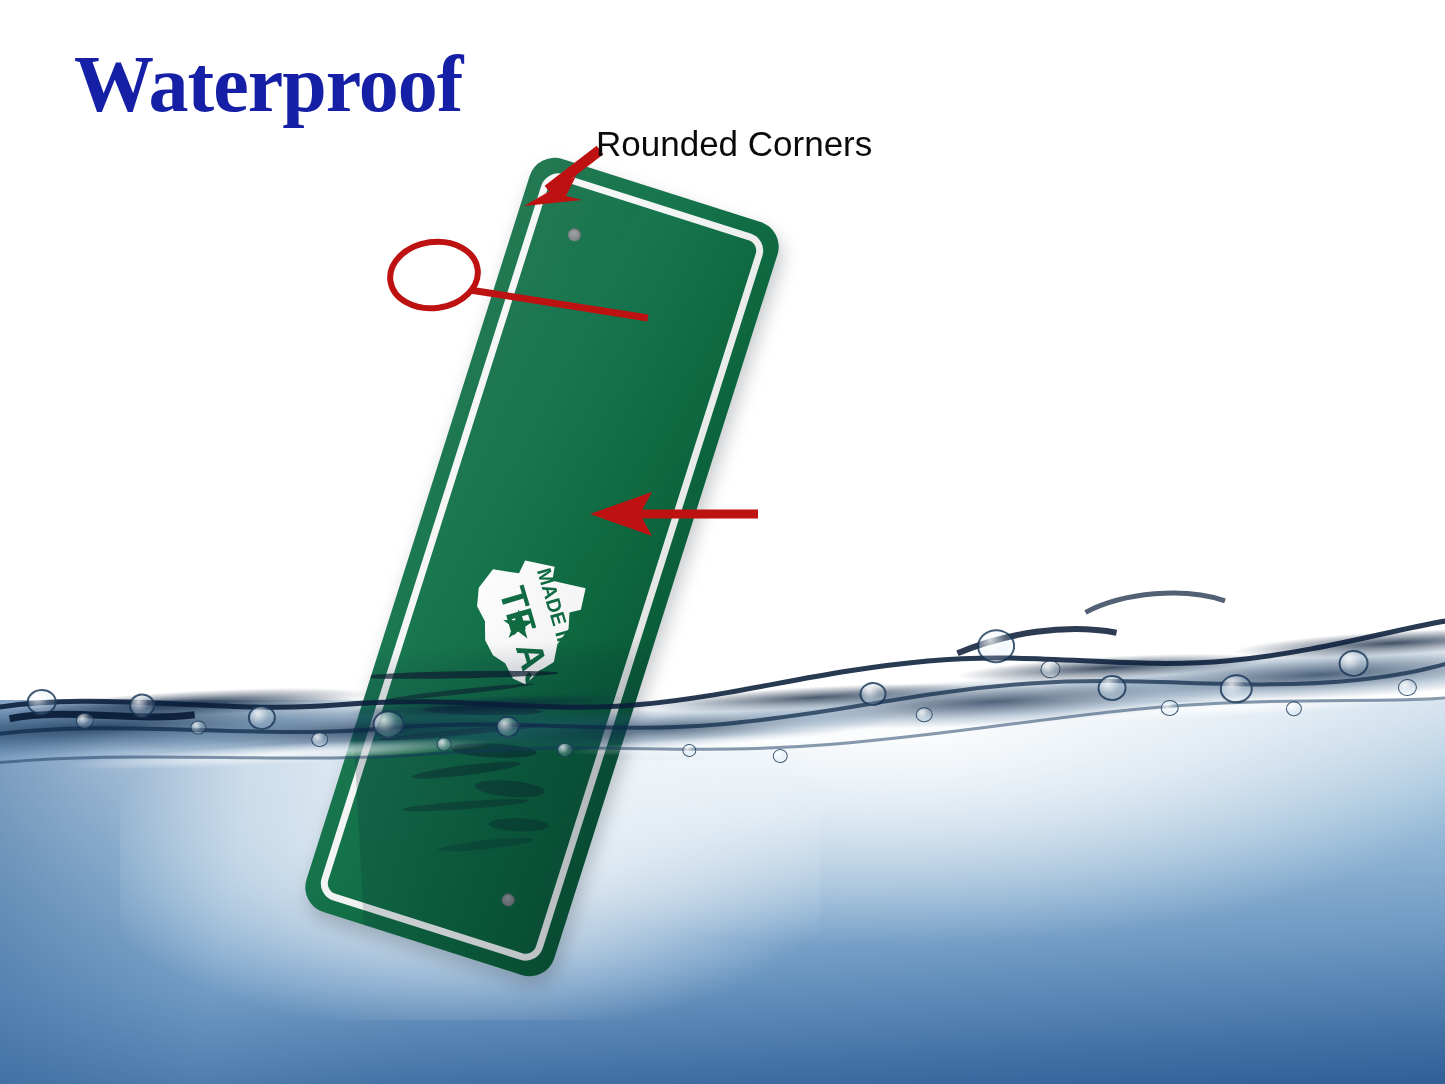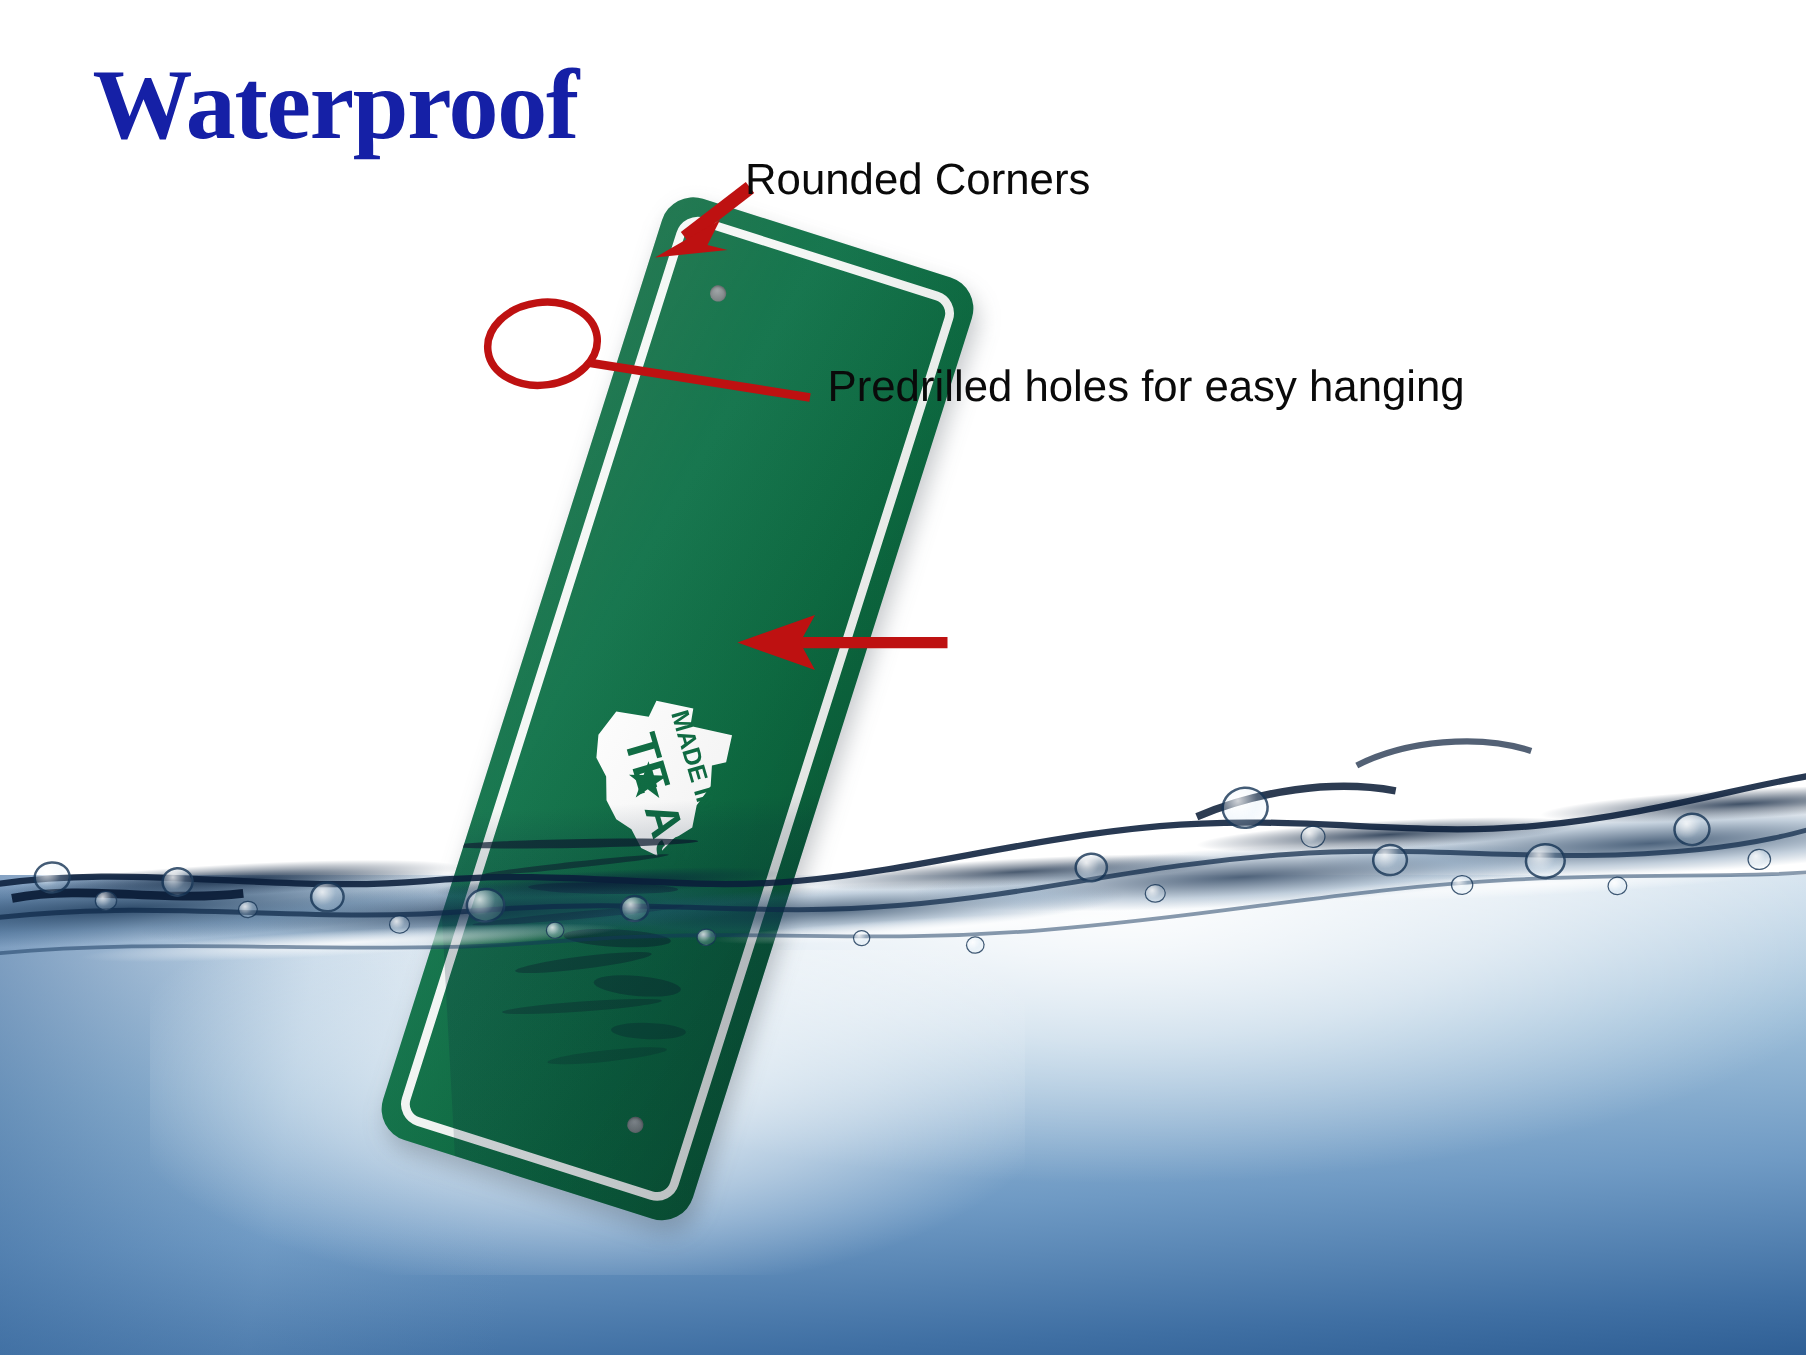--- a/index.html
+++ b/index.html
@@ -342,16 +342,15 @@
     </g>
 
     <g>
       <path d="M758 514 L640 514" stroke="#be1111" stroke-width="9" stroke-linecap="butt"></path>
       <path d="M590 514 L652 492 L640 514 L652 536 Z" fill="#be1111"></path>
     </g>
   </svg>
 
   <div class="callout-label" id="label-rounded">Rounded Corners</div>
 
-  <div class="callout-label" id="label-holes">Predrilled holes for easy hanging</div>
 
 
 </div>
 
 </body></html>

